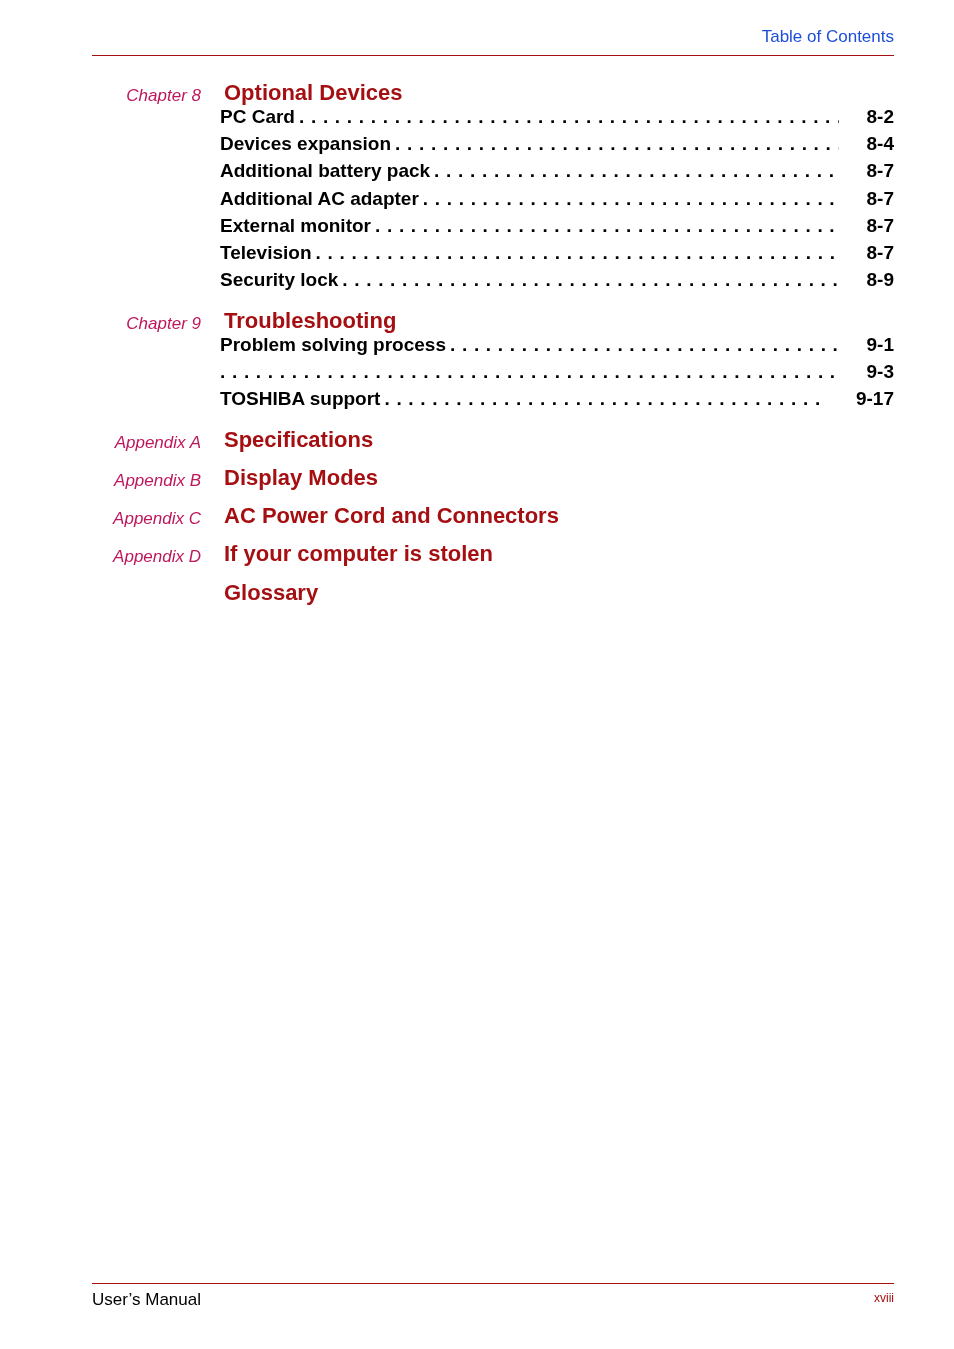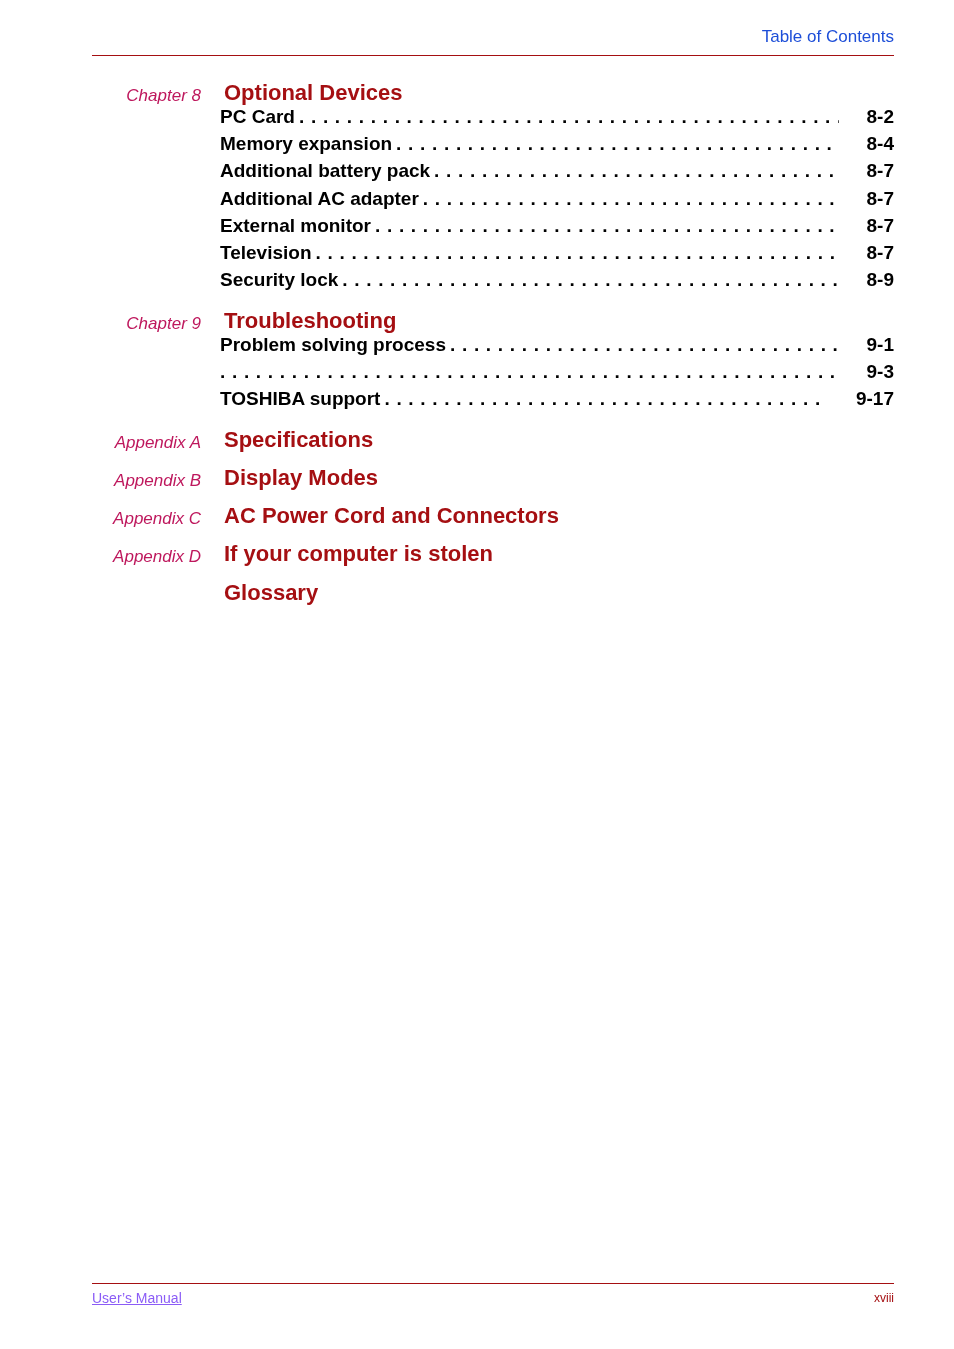--- a/index.html
+++ b/index.html
@@ -1,21 +1,21 @@
 <!DOCTYPE html>
 <html><head>
   <meta charset="utf-8">
   <style>
     html, body { margin: 0; padding: 0; background: #ffffff; }
     body { width: 954px; height: 1349px; position: relative; overflow: hidden;
       font-family: "Liberation Sans", sans-serif; }
     .header { position: absolute; left: 92px; top: 0; width: 802px; height: 55px; border-bottom: 1px solid #a50f12; }
     .header-title { position: absolute; right: 0; top: 27px; font-size: 17px; color: #1d4ed8; }
     .footer { position: absolute; left: 92px; top: 1283px; width: 802px; border-top: 1px solid #a50f12; }
-    .footer-left { position: absolute; left: 0; top: 6px; font-size: 14px; color: #8b5cf6; text-decoration: underline; }
+    .footer-left { position: absolute; left: 0; top: 6px; font-size: 17px; color: #000000; }
     .footer-right { position: absolute; right: 0; top: 7px; font-size: 12px; color: #a50f12; }
     .section { position: absolute; left: 0; width: 954px; }
     .sec-label { position: absolute; right: 753px; font-style: italic; font-size: 17px; color: #be185d; white-space: nowrap; top: 6px; }
     .sec-title { position: absolute; left: 224px; font-weight: bold; font-size: 22px; color: #a50f12; white-space: nowrap; top: 0; }
     .entries { position: absolute; left: 220px; width: 674px; top: 26px; }
     .entry { position: relative; height: 27.2px; display: flex; align-items: flex-start; font-weight: bold; font-size: 19px; color: #000; }
     .entry-label { white-space: nowrap; background: #fff; padding-right: 4px; }
     .leader { flex: 1; overflow: hidden; white-space: nowrap; letter-spacing: 4.3px; font-weight: bold; }
     .leader::before { content: ". . . . . . . . . . . . . . . . . . . . . . . . . . . . . . . . . . . . . . . . . . . . . . . . . . . . . . . . . . . . . . . . . . . . . . . . . ."; letter-spacing: 0; word-spacing: 1.4px; }
     .entry-page { white-space: nowrap; padding-left: 8px; margin-left: 20px; }
@@ -30,21 +30,21 @@
 <div class="section" style="top:80px;">
   <span class="sec-label">Chapter 8</span>
   <span class="sec-title">Optional Devices</span>
   <div class="entries">
     <div class="entry">
         <span class="entry-label">PC Card</span>
         <span class="leader"></span>
         <span class="entry-page">8-2</span>
       </div>
     <div class="entry">
-        <span class="entry-label">Memory expansion</span>
+        <span class="entry-label">Devices expansion</span>
         <span class="leader"></span>
         <span class="entry-page">8-4</span>
       </div>
     <div class="entry">
         <span class="entry-label">Additional battery pack</span>
         <span class="leader"></span>
         <span class="entry-page">8-7</span>
       </div>
     <div class="entry">
         <span class="entry-label">Additional AC adapter</span>

